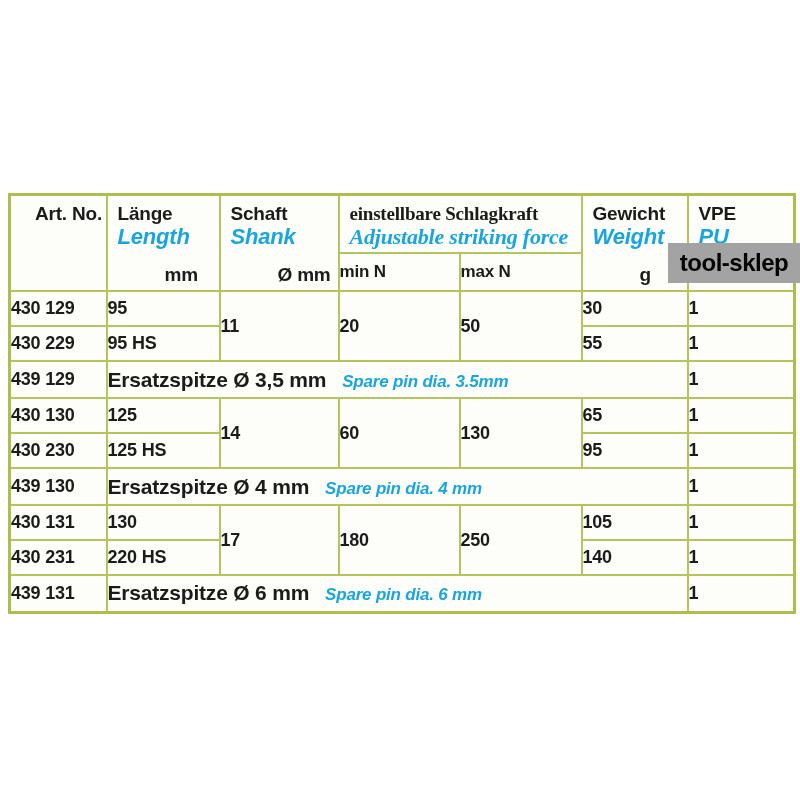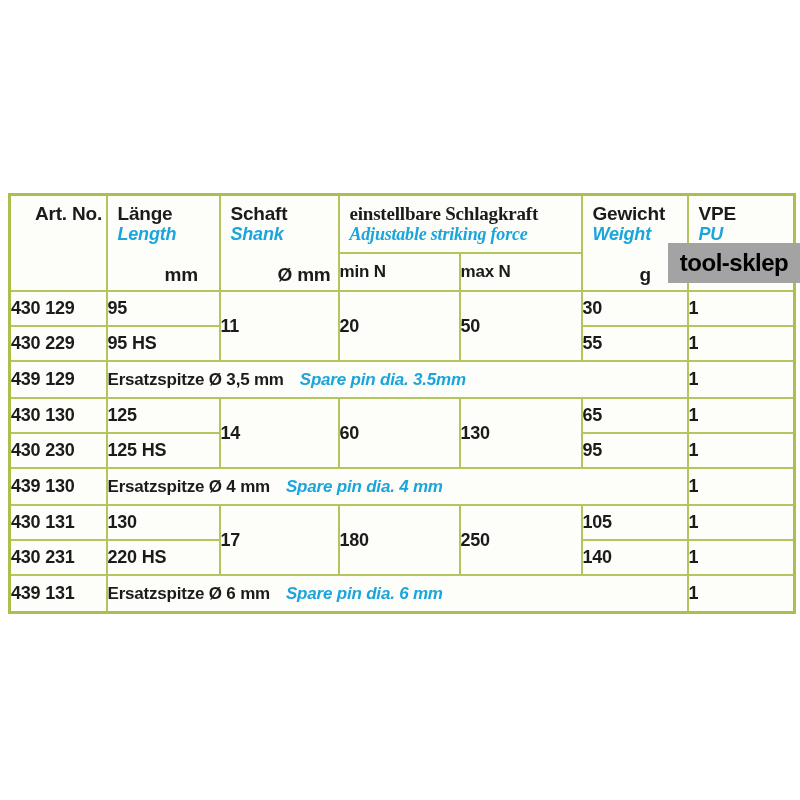--- a/index.html
+++ b/index.html
@@ -57,41 +57,41 @@
     flex-direction: column;
     box-sizing: border-box;
     padding: 8px 20px 2px 10px;
     font-family: Liberation Serif, serif;
   }
   .de { color: #1b1b1b; line-height: 1.1; }
   .en {
     color: #1aa5dc;
     font-style: italic;
     line-height: 1.1;
-    font-size: 18px;
+    font-size: 22px;
   }
   .unit { margin-top: auto; line-height: 1; margin-left: 47px; }
   .pad-art { padding-left: 24px; border-radius: 20px; }
   th.subhead {
     vertical-align: middle;
     padding-left: 8px;
     font-size: 17px;
   }
   
   tbody tr { height: 35px; }
   tbody tr.spare-row { height: 37px; }
   tbody td {
     vertical-align: middle;
     font-size: 18px;
     padding-left: 10px;
   }
   td.c-art { padding-left: 30px; }
   td.c-pu  { padding-left: 14px; }
   td.c-spare .en { margin-left: 16px; font-size: 17px; }
-  td.c-spare .de { font-size: 17px; }
+  td.c-spare .de { font-size: 21px; }
   
   .watermark {
     position: absolute;
     left: 668px;
     top: 243px;
     width: 132px;
     height: 40px;
     background: #a3a3a3;
     display: flex;
     align-items: center;

